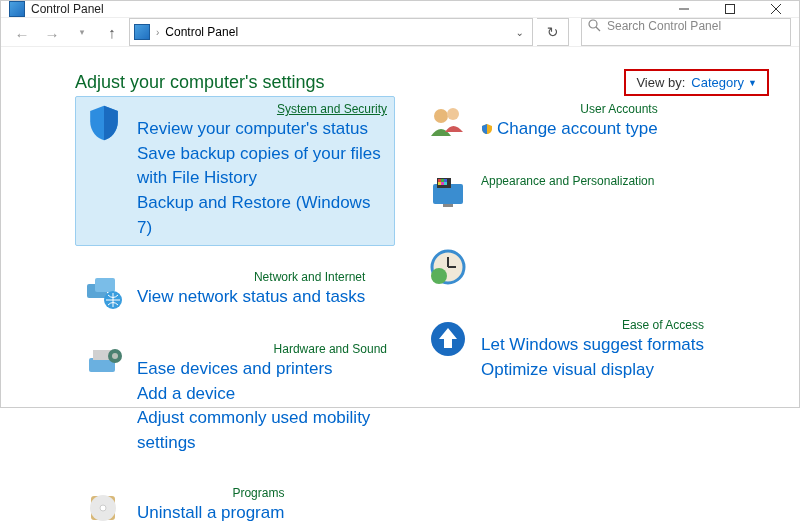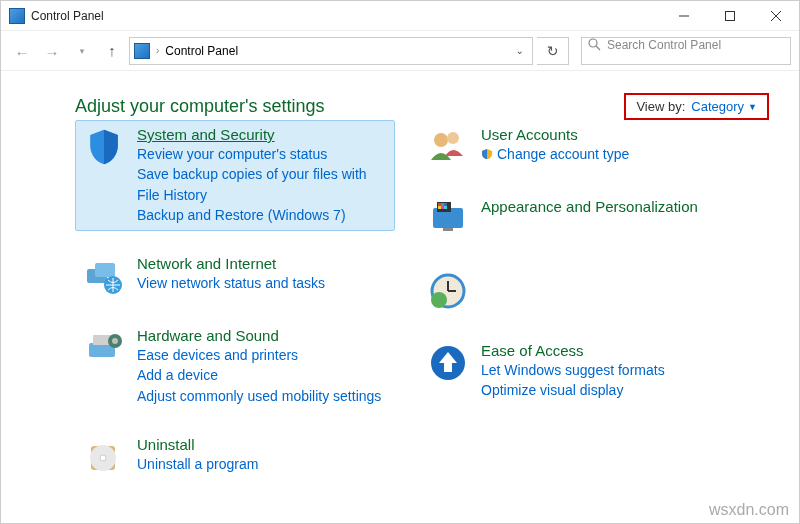--- a/index.html
+++ b/index.html
@@ -1,17 +1,17 @@
 <!DOCTYPE html>
 <html><head>
 <meta charset="utf-8">
 <style>
 * { margin: 0; padding: 0; box-sizing: border-box; font-family: "Segoe UI", Arial, sans-serif; }
 body { background: #fff; width: 800px; height: 524px; overflow: hidden; position: relative; }
-.window { width: 800px; height: 524px; border: 1px solid #ccc; background: #fff; display: flex; flex-direction: column; }
+.window { width: 800px; height: 408px; border: 1px solid #ccc; background: #fff; display: flex; flex-direction: column; }
 .titlebar { height: 30px; display: flex; align-items: center; border-bottom: 1px solid #eee; }
 .titlebar .icon { width: 16px; height: 16px; margin: 0 6px 0 8px; background: linear-gradient(135deg,#4aa0e0,#2070c0); border:1px solid #1a5a9a; display:inline-block;}
 .titlebar .title { font-size: 12px; color: #222; flex: 1; }
 .win-controls { display: flex; height: 100%; }
 .win-btn { width: 46px; height: 100%; display: flex; align-items: center; justify-content: center; font-size: 11px; color: #333; }
 .navbar { height: 40px; display: flex; align-items: center; padding: 0 8px; gap: 4px; border-bottom: 1px solid #eee; }
 .nav-btn { width: 26px; height: 26px; display:flex; align-items:center; justify-content:center; font-size: 15px; color: #9a9a9a; }
 .nav-btn.active { color:#555; }
 .addr { flex: 1; height: 28px; border: 1px solid #ccc; display:flex; align-items:center; padding: 0 4px; font-size:12px; gap:6px; }
 .addr .ic { width:16px; height:16px; background: linear-gradient(135deg,#4aa0e0,#2070c0); border:1px solid #1a5a9a; }
@@ -27,23 +27,23 @@
 .viewby-label { color:#333; }
 .viewby-val { color:#0066cc; display:flex; align-items:center; gap:4px;}
 .viewby-val .tri{ font-size:9px;}
 .columns { display:flex; gap: 24px; }
 .col { display:flex; flex-direction:column; gap: 18px; width: 320px;}
 .col.right { width: 320px;}
 .cat { display:flex; gap: 12px; padding: 6px 8px; border-radius:2px; }
 .cat.selected { background: #d6ecf9; border:1px solid #9acef0; padding:5px 7px;}
 .cat-icon { width:42px; height:42px; flex-shrink:0; display:flex; align-items:center; justify-content:center; }
 .cat-body { display:flex; flex-direction:column; gap:1px; }
-.cat-title { color:#0a6a2c; font-size:15px; font-weight:400; }
+.cat-title { color:#0a6a2c; font-size:12px; font-weight:400;text-align:right; }
 .cat.selected .cat-title { text-decoration: underline; }
-.cat-link { color:#0066cc; font-size:14px; line-height:1.45; }
+.cat-link { color:#0066cc; font-size:17px; line-height:1.45; }
 .multi { display:flex; flex-direction:column; gap:0px;}
 
 .shield-blue { width:36px; height:38px; }
 .watermark { position:absolute; bottom:4px; right:10px; color:#aaa; font-size:16px;}
 </style>
 </head>
 <body>
 
 <div class="window">
   <div class="titlebar">
@@ -159,21 +159,21 @@
 
         <div class="cat">
           <div class="cat-icon">
             <svg viewBox="0 0 42 42" width="42" height="42">
                 <rect x="8" y="10" width="24" height="24" rx="3" fill="#d8b878"></rect>
                 <ellipse cx="20" cy="22" rx="13" ry="13" fill="#e8e8e8"></ellipse>
                 <ellipse cx="20" cy="22" rx="3" ry="3" fill="#fff" stroke="#ccc"></ellipse>
               </svg>
           </div>
           <div class="cat-body">
-            <a class="cat-title">Uninstall</a>
+            <a class="cat-title">Programs</a>
             <a class="cat-link">Uninstall a program</a>
           </div>
         </div>
       </div>
 
       <div class="col right">
 
         <div class="cat">
           <div class="cat-icon">
             <svg viewBox="0 0 42 42" width="42" height="42">

